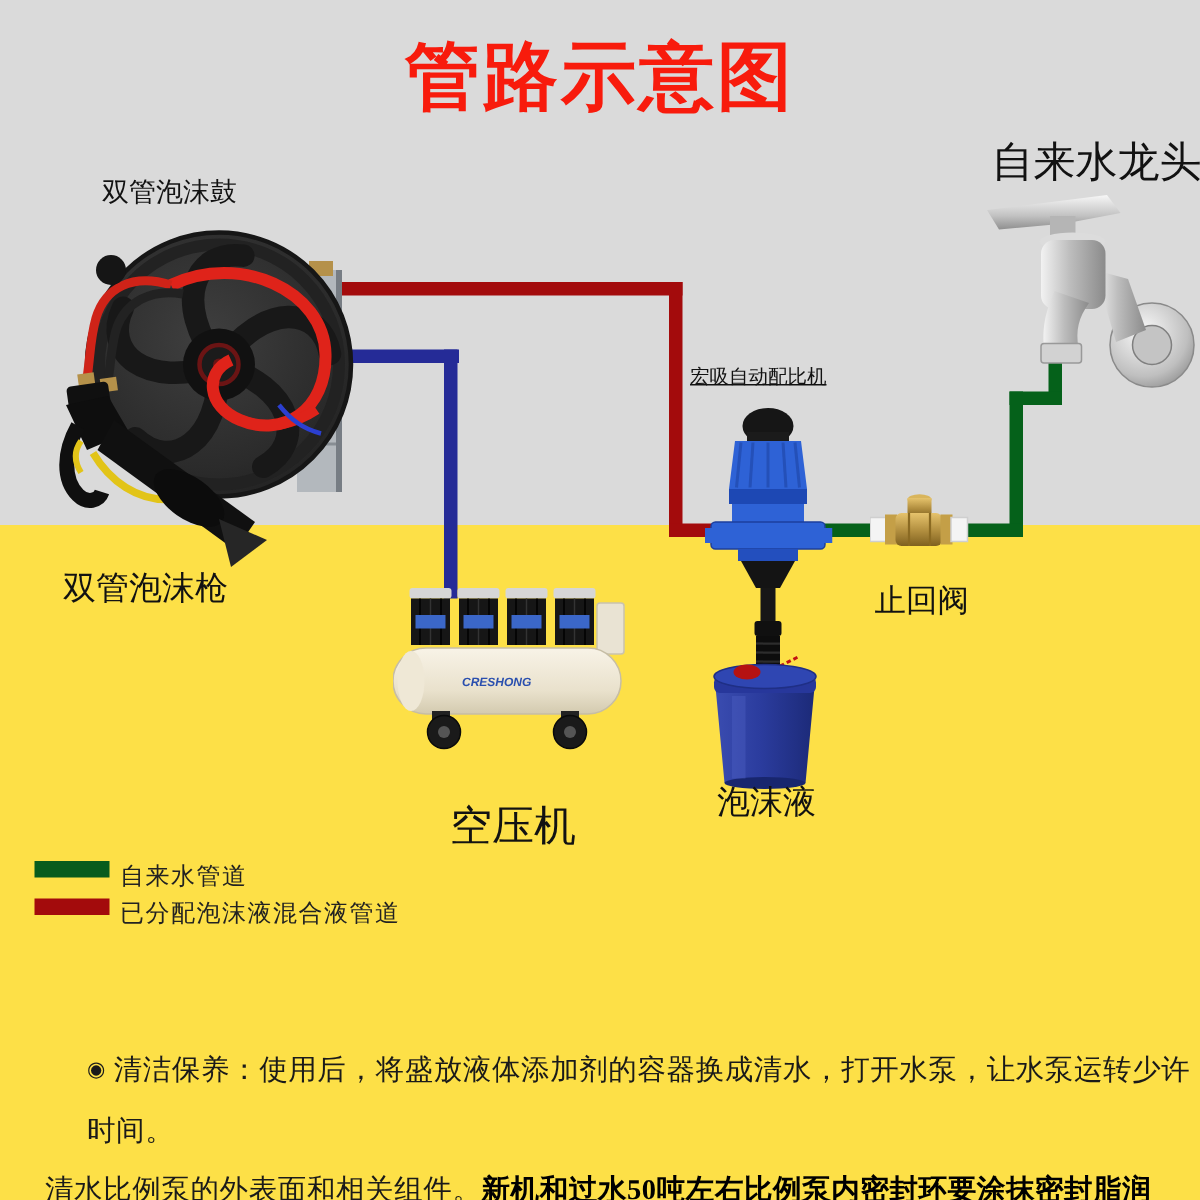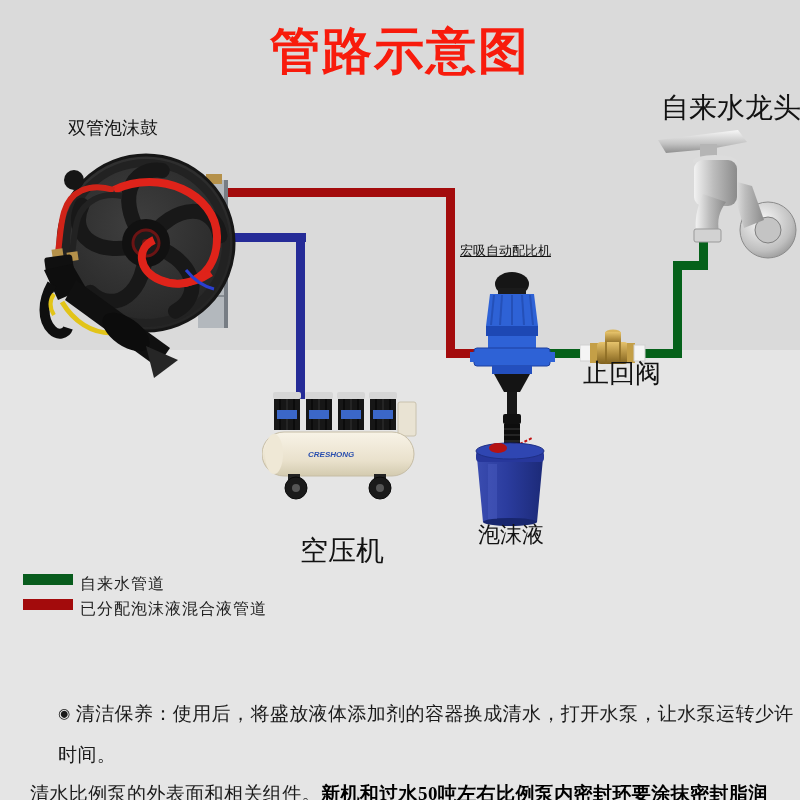--- a/index.html
+++ b/index.html
@@ -1,27 +1,27 @@
 <!DOCTYPE html>
 <html><head>
 <meta charset="utf-8">
 <style>
   html,body{margin:0;padding:0;}
-  .stage{position:relative;width:800px;height:800px;background:#e5e5e5;overflow:hidden;
+  .stage{position:relative;width:800px;height:800px;background:#fde047;overflow:hidden;
          font-family:"Liberation Sans",sans-serif;}
   .band{position:absolute;left:0;top:0;width:800px;height:350px;}
   .title{position:absolute;left:0;top:18px;width:800px;text-align:center;
          font-size:50px;font-weight:bold;letter-spacing:2px;}
   .pipe{position:absolute;}
   .lbl{position:absolute;color:#121212;white-space:nowrap;}
   .lbl-reel{left:68px;top:116px;font-size:18px;text-align:center;}
   .lbl-faucet{left:661px;top:89px;font-size:28px;}
   .lbl-gun{left:42px;top:377px;font-size:22px;}
   .lbl-prop{left:460px;top:242px;font-size:13px;text-decoration:underline;}
-  .lbl-valve{left:583px;top:356px;font-size:26px;}
+  .lbl-valve{left:583px;top:386px;font-size:21px;}
   .lbl-comp{left:300px;top:500px;font-size:28px;margin-top:32px;}
   .lbl-foam{left:478px;top:520px;font-size:22px;}
   .art{position:absolute;}
   .legend{position:absolute;left:23px;top:574px;}
   .legend-row{display:flex;height:25px;}
   .swatch{width:50px;height:11px;margin-right:7px;flex:0 0 auto;}
   .legend-label{font-family:"Liberation Serif","DejaVu Serif",serif;font-size:16px;
                 color:#222;letter-spacing:1px;}
   .notes{position:absolute;left:30px;top:694px;width:766px;
          font-family:"Liberation Serif","DejaVu Serif",serif;font-size:19px;
@@ -249,20 +249,21 @@
     <polygon points="7,20 73,20 67,84 13,84" fill="url(#bkt)"></polygon>
     <ellipse cx="40" cy="84" rx="27" ry="4" fill="#18266e"></ellipse>
     <rect x="6" y="13" width="68" height="11" rx="4" fill="#27379b"></rect>
     <ellipse cx="40" cy="13" rx="34" ry="8" fill="#2f46b2" stroke="#1f2f85"></ellipse>
     <ellipse cx="28" cy="10" rx="9" ry="5" fill="#b51212"></ellipse>
     <rect x="18" y="26" width="9" height="55" fill="#4b5dc0" opacity="0.45"></rect>
   </svg>
 
   <div class="lbl lbl-reel">双管泡沫鼓</div>
   <div class="lbl lbl-faucet">自来水龙头</div>
+  <div class="lbl lbl-gun">双管泡沫枪</div>
   <div class="lbl lbl-prop">宏吸自动配比机</div>
   <div class="lbl lbl-valve">止回阀</div>
   <div class="lbl lbl-comp">空压机</div>
   <div class="lbl lbl-foam">泡沫液</div>
 
   <div class="legend">
     <div class="legend-row">
       <span class="swatch" style="background-color: rgb(8, 92, 29);"></span>
       <span class="legend-label">自来水管道</span>
     </div>

